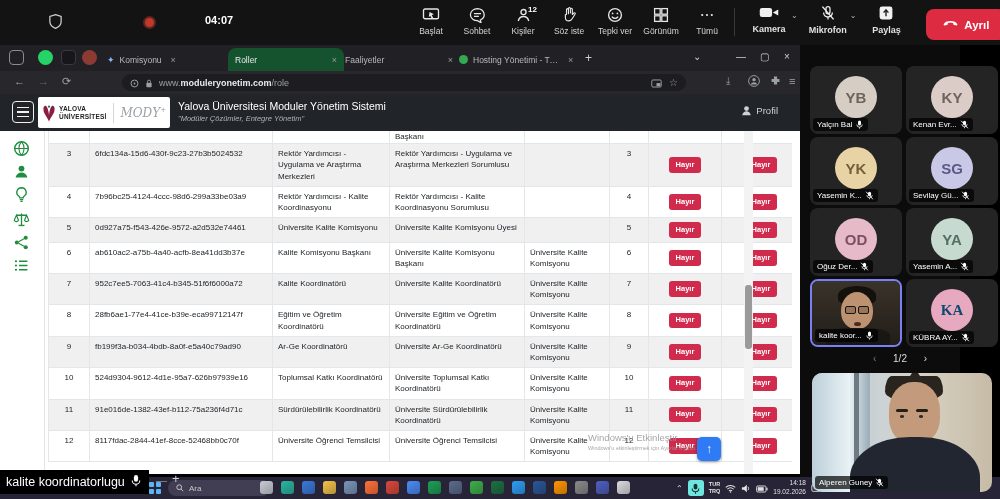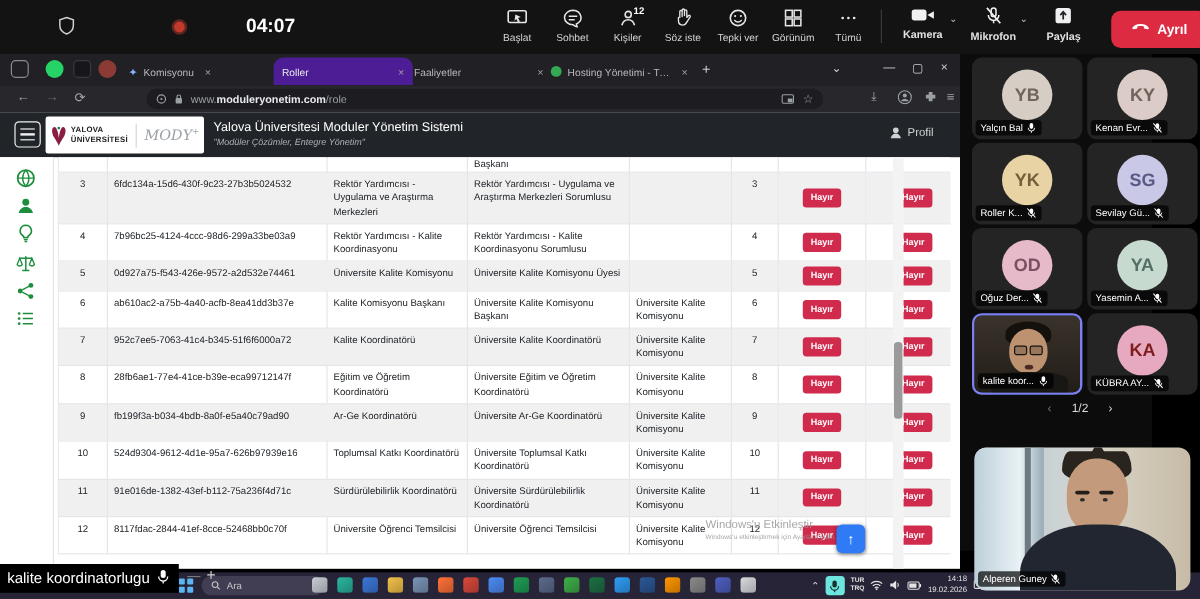--- a/index.html
+++ b/index.html
@@ -4,40 +4,40 @@
 <style>
   html,body{margin:0;padding:0;}
   body{width:1000px;height:499px;position:relative;overflow:hidden;background:#000;
        font-family:"Liberation Sans",sans-serif;-webkit-font-smoothing:antialiased;}
 
   
   .ztoolbar{position:absolute;left:0;top:0;width:1000px;height:45px;background:#131313;z-index:5;}
   .z-shield{position:absolute;left:48px;top:13px;}
   .z-rec{position:absolute;left:143px;top:16px;width:13px;height:13px;border-radius:50%;
          background:#c0392b;border:2px solid #5d2620;box-sizing:border-box;}
-  .z-time{position:absolute;left:205px;top:14px;color:#fff;font-size:16px;font-weight:bold;}
+  .z-time{position:absolute;left:205px;top:14px;color:#fff;font-size:11px;font-weight:bold;}
   .zbtns{position:absolute;left:408px;top:5px;display:flex;align-items:flex-start;}
   .zbtn{display:flex;flex-direction:column;align-items:center;gap:2px;color:#d4d4d4;
         font-size:8.5px;width:46px;cursor:pointer;position:relative;}
   .zbtn .ic{height:19px;display:flex;align-items:center;}
   .zbadge{position:absolute;left:28px;top:0;color:#fff;font-size:8px;font-weight:bold;}
   .zdivider{width:1px;height:28px;background:#3a3a3a;margin:3px 8px 0 4px;}
   .zdev{display:flex;flex-direction:column;align-items:center;gap:2px;color:#e2e2e2;
         font-size:9px;font-weight:bold;width:52px;cursor:pointer;}
   .zchev{color:#b5b5b5;font-size:8px;margin:6px 4px 0 -4px;cursor:pointer;}
   .leave{margin:4px 0 0 14px;background:#dd2b41;color:#fff;border-radius:8px;width:80px;height:31px;
          display:flex;align-items:center;justify-content:center;gap:6px;font-size:11.5px;
          font-weight:bold;cursor:pointer;}
 
   
   .tabstrip{position:absolute;left:0;top:45px;width:800px;height:26px;background:#202025;z-index:2;}
   .mini-ic{position:absolute;top:5px;width:15px;height:15px;border-radius:4px;}
   .tab{position:absolute;top:3px;height:23px;display:flex;align-items:center;gap:5px;
        color:#b9b9bd;font-size:8.5px;padding:0 7px;cursor:pointer;white-space:nowrap;}
-  .tab.active{background:#4c1d95;border-radius:8px 8px 0 0;color:#e9e9ea;}
+  .tab.active{background:#14532d;border-radius:8px 8px 0 0;color:#e9e9ea;}
   .tab .x{color:#9a9a9e;font-size:9px;margin-left:4px;}
   .fav{width:9px;height:9px;border-radius:50%;flex:0 0 auto;}
   .winctl{position:absolute;top:6px;color:#cfcfcf;font-size:10px;cursor:pointer;}
 
   .urlbar{position:absolute;left:0;top:71px;width:800px;height:23px;background:#27272c;z-index:2;}
   .nav-ic{position:absolute;top:4px;color:#a5a5aa;font-size:11px;cursor:pointer;}
   .urlfield{position:absolute;left:122px;top:3px;width:548px;height:17px;background:#1d1d21;
             border-radius:9px;display:flex;align-items:center;padding:0 8px;gap:6px;}
   .url{font-size:9px;color:#9aa0a6;}
   .url b{color:#e8eaed;font-weight:bold;}
@@ -84,21 +84,21 @@
        z-index:4;cursor:pointer;box-shadow:0 1px 3px rgba(0,0,0,.4);}
   .pscroll{position:absolute;left:744px;top:37px;width:9px;height:343px;background:#f3f3f3;}
   .pthumb{position:absolute;left:1px;top:154px;width:7px;height:64px;background:#9a9a9a;border-radius:3px;cursor:pointer;}
 
   
   .sharelabel{position:absolute;left:0;top:470px;height:24px;background:#000;color:#fff;z-index:10;
               display:flex;align-items:center;padding:0 8px 0 6px;gap:6px;font-size:12.5px;}
   .mini-ctl{position:absolute;top:474px;color:#8f8f8f;z-index:10;font-size:11px;cursor:pointer;}
 
   
-  .panel{position:absolute;left:800px;top:27px;width:160px;height:432px;background:#0c0c0c;z-index:3;}
+  .panel{position:absolute;left:800px;top:45px;width:160px;height:432px;background:#0c0c0c;z-index:3;}
   .grid{position:absolute;left:10px;top:21px;display:grid;grid-template-columns:92px 92px;gap:3px 4px;}
   .tile{position:relative;width:92px;height:68px;background:#242424;border-radius:8px;overflow:hidden;
         box-sizing:border-box;cursor:pointer;}
   .tile.active{border:2px solid #7a7ff2;}
   .avatar{position:absolute;left:50%;top:10px;transform:translateX(-50%);width:42px;height:42px;
           border-radius:50%;display:flex;align-items:center;justify-content:center;
           font-size:15px;font-weight:bold;}
   .pill{position:absolute;left:3px;bottom:3px;background:rgba(0,0,0,.7);border-radius:3px;
         padding:2px 4px;color:#fff;font-size:8px;display:flex;align-items:center;gap:3px;
         white-space:nowrap;max-width:84px;overflow:hidden;}
@@ -585,21 +585,21 @@
               <rect x="4" y="1" width="4" height="6" rx="2" fill="#fff"></rect>
               <path d="M2.5 5.5a3.5 3.5 0 007 0M6 9v2" fill="none" stroke="#fff" stroke-width="1"></path>
               <line x1="1.5" y1="1" x2="10.5" y2="11" stroke="#fff" stroke-width="1.2"></line>
             </svg>
           </span>
         </div>
       </div>
       <div class="tile">
         <div class="avatar" style="background: rgb(232, 211, 164); color: rgb(115, 96, 58);">YK</div>
         <div class="pill">
-          <span>Roller K...</span>
+          <span>Yasemin K...</span>
           <span class="mic">
             <svg width="9" height="9" viewBox="0 0 12 12">
               <rect x="4" y="1" width="4" height="6" rx="2" fill="#fff"></rect>
               <path d="M2.5 5.5a3.5 3.5 0 007 0M6 9v2" fill="none" stroke="#fff" stroke-width="1"></path>
               <line x1="1.5" y1="1" x2="10.5" y2="11" stroke="#fff" stroke-width="1.2"></line>
             </svg>
           </span>
         </div>
       </div>
       <div class="tile">
@@ -656,21 +656,21 @@
           <span>kalite koor...</span>
           <span class="mic">
             <svg width="9" height="9" viewBox="0 0 12 15">
               <rect x="3.5" y="1" width="5" height="8" rx="2.5" fill="#fff"></rect>
               <path d="M1.5 7.5a4.5 4.5 0 009 0M6 12v2.5" fill="none" stroke="#fff" stroke-width="1.3"></path>
             </svg>
           </span>
         </div>
       </div>
       <div class="tile">
-        <div class="avatar" style="background: rgb(231, 169, 192); color: #7f1d1d;">KA</div>
+        <div class="avatar" style="background: rgb(231, 169, 192); color: #0c4a6e; font-family: Liberation Serif, serif;">KA</div>
         <div class="pill">
           <span>KÜBRA AY...</span>
           <span class="mic">
             <svg width="9" height="9" viewBox="0 0 12 12">
               <rect x="4" y="1" width="4" height="6" rx="2" fill="#fff"></rect>
               <path d="M2.5 5.5a3.5 3.5 0 007 0M6 9v2" fill="none" stroke="#fff" stroke-width="1"></path>
               <line x1="1.5" y1="1" x2="10.5" y2="11" stroke="#fff" stroke-width="1.2"></line>
             </svg>
           </span>
         </div>

